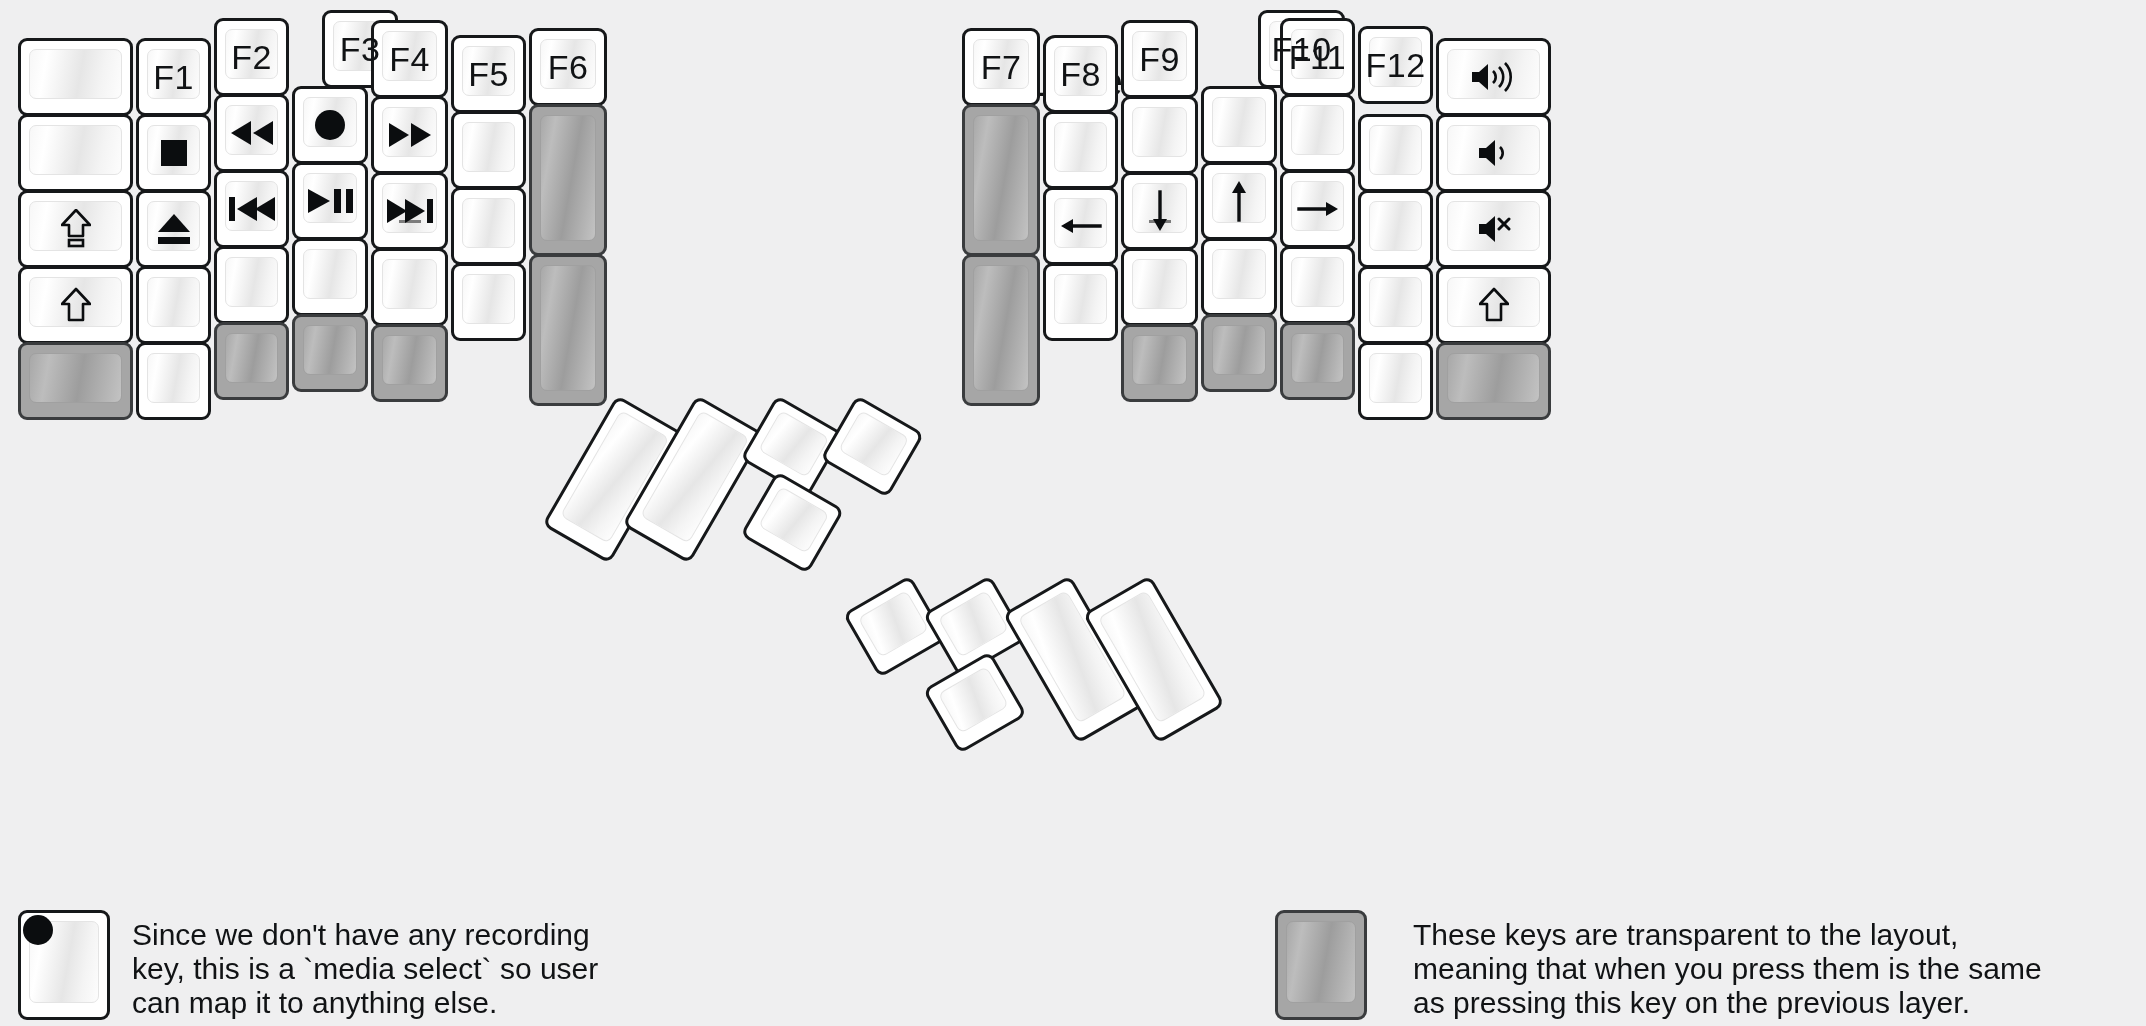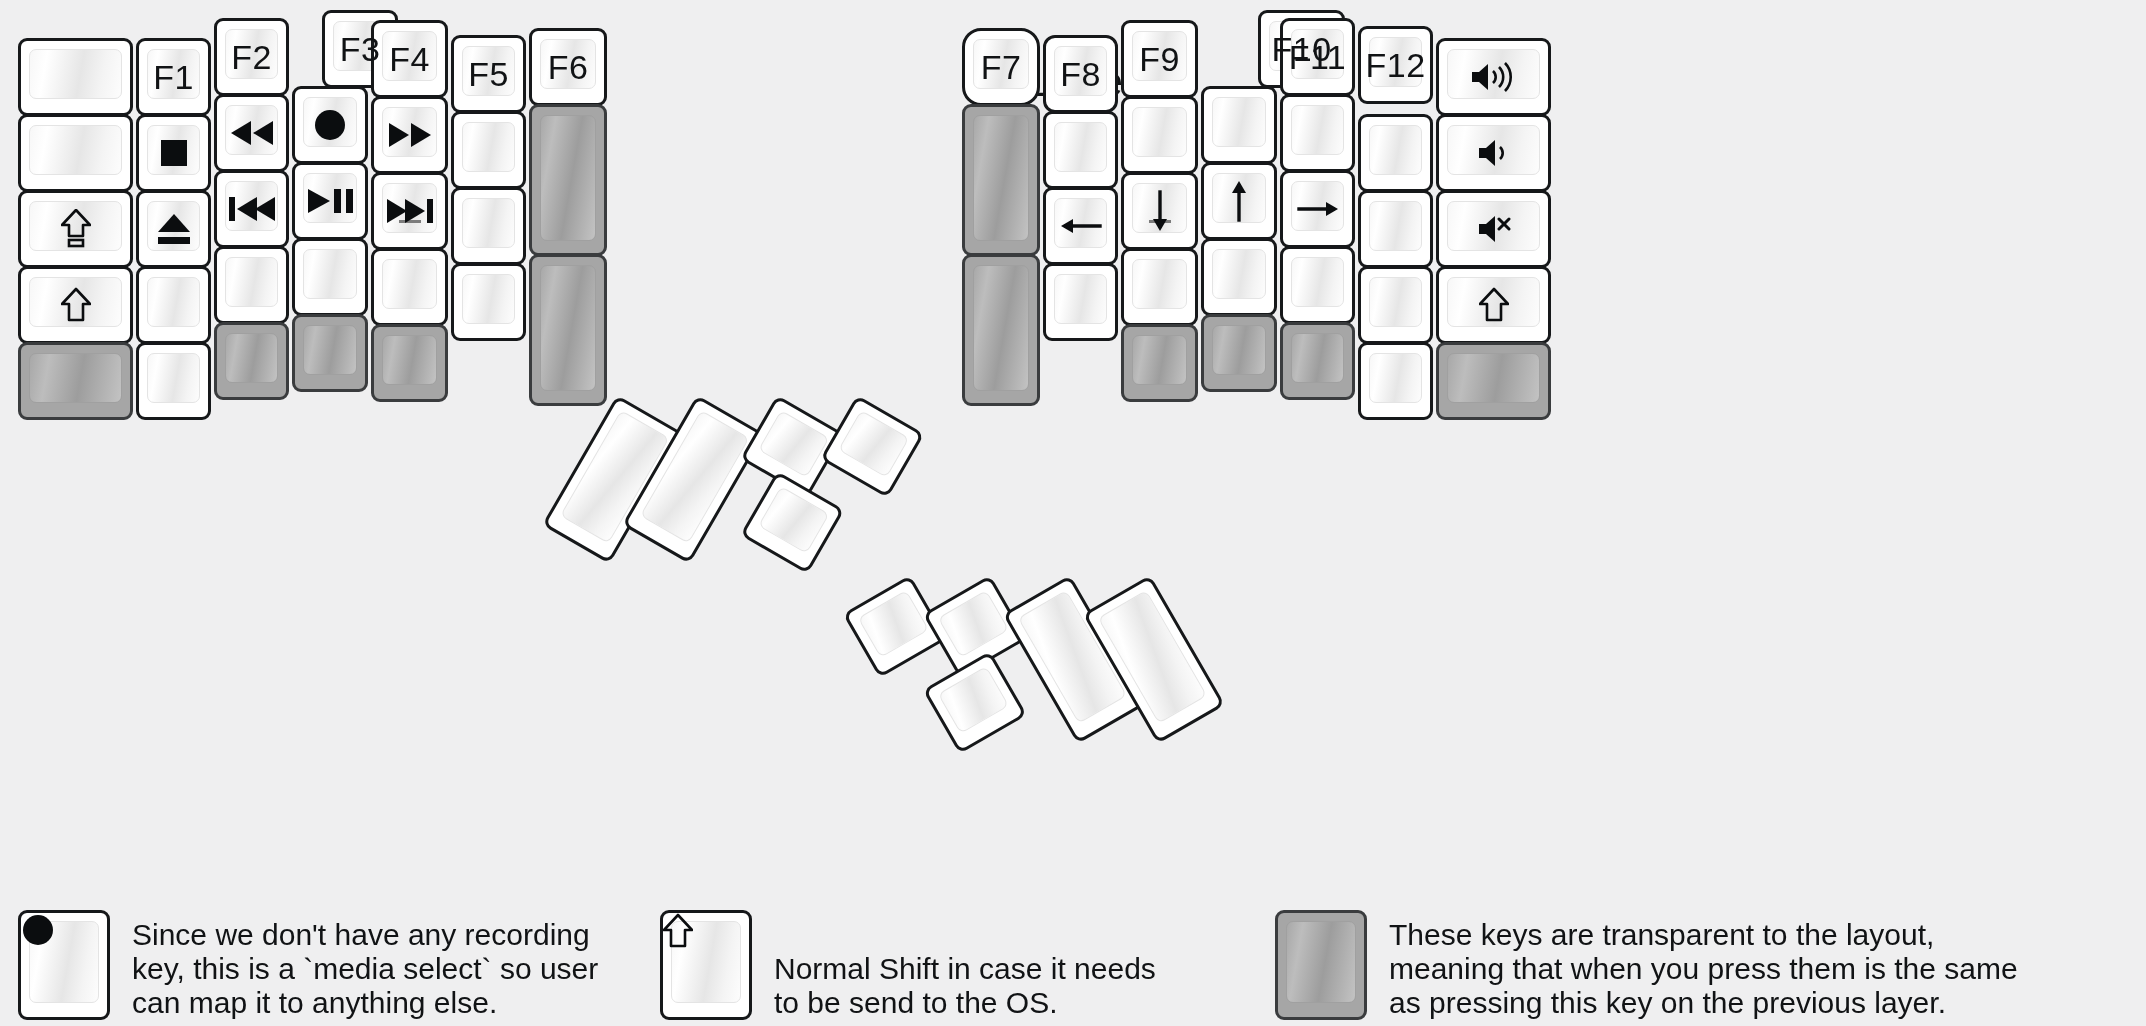--- a/index.html
+++ b/index.html
@@ -292,21 +292,21 @@
         </div>
         <div class="key" style="left: 777px; top: 471px; width: 78px; height: 74px; transform-origin: 0px 0px; transform: rotate(30deg);">
           <div class="cap"></div>
         </div>
         <div class="key" style="left: 857px; top: 395px; width: 78px; height: 74px; transform-origin: 0px 0px; transform: rotate(30deg);">
           <div class="cap"></div>
         </div>
       </div>
     </div>
   <div id="right-half">
-      <div class="key" style="left: 962px; top: 28px; width: 78px; height: 78px; border-radius: 19px;">
+      <div class="key" style="left: 962px; top: 28px; width: 78px; height: 78px;">
         <div class="cap"></div>
         <span class="lbl">F7</span>
       </div>
       <div class="key trans tall" style="left: 962px; top: 104px; width: 78px; height: 152px;">
         <div class="cap"></div>
       </div>
       <div class="key trans tall" style="left: 962px; top: 254px; width: 78px; height: 152px;">
         <div class="cap"></div>
       </div>
       <div class="key" style="left: 1043px; top: 35px; width: 75px; height: 78px; border-radius: 12px;">
@@ -483,28 +483,21 @@
 
   <div id="legend">
       <div class="legend-item" style="left: 18px;">
         <div class="legend-key"><div class="cap"></div><span class="lbl"><svg class="ic" width="34" height="34" viewBox="0 0 34 34" xmlns="http://www.w3.org/2000/svg">
               <circle cx="17" cy="17" r="15" fill="#0b0d0f"></circle>
             </svg></span></div>
         <div class="legend-text">Since we don't have any recording
 key, this is a `media select` so user
 can map it to anything else.</div>
       </div>
-      <div class="legend-item" style="left: 660px;">
-        <div class="legend-key"><div class="cap"></div><span class="lbl"><svg class="ic" width="30" height="36" viewBox="0 0 30 36" xmlns="http://www.w3.org/2000/svg">
-              <polygon points="15,2 29,17 22,17 22,33 8,33 8,17 1,17" fill="none" stroke="#0b0d0f" stroke-width="2.6" stroke-linejoin="round"></polygon>
-            </svg></span></div>
-        <div class="legend-text">Normal Shift in case it needs
-to be send to the OS.</div>
-      </div>
-      <div class="legend-item" style="left: 1275px;">
+      <div class="legend-item" style="left: 1275px; gap: 24px;">
         <div class="legend-key trans">
           <div class="cap"></div>
         </div>
         <div class="legend-text">These keys are transparent to the layout,
 meaning that when you press them is the same
 as pressing this key on the previous layer.</div>
       </div>
     </div>
 
 </div>

